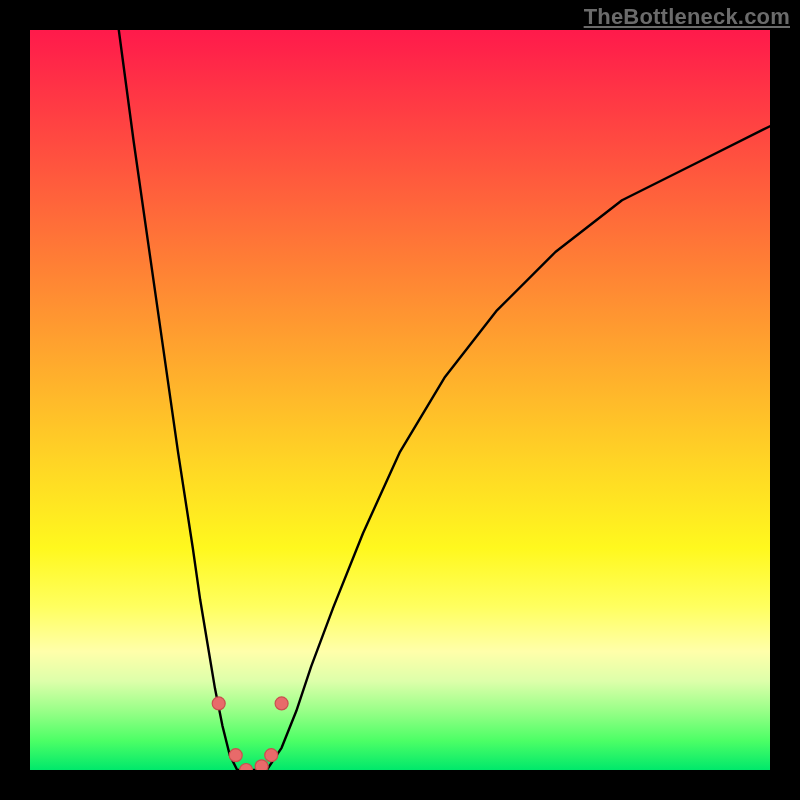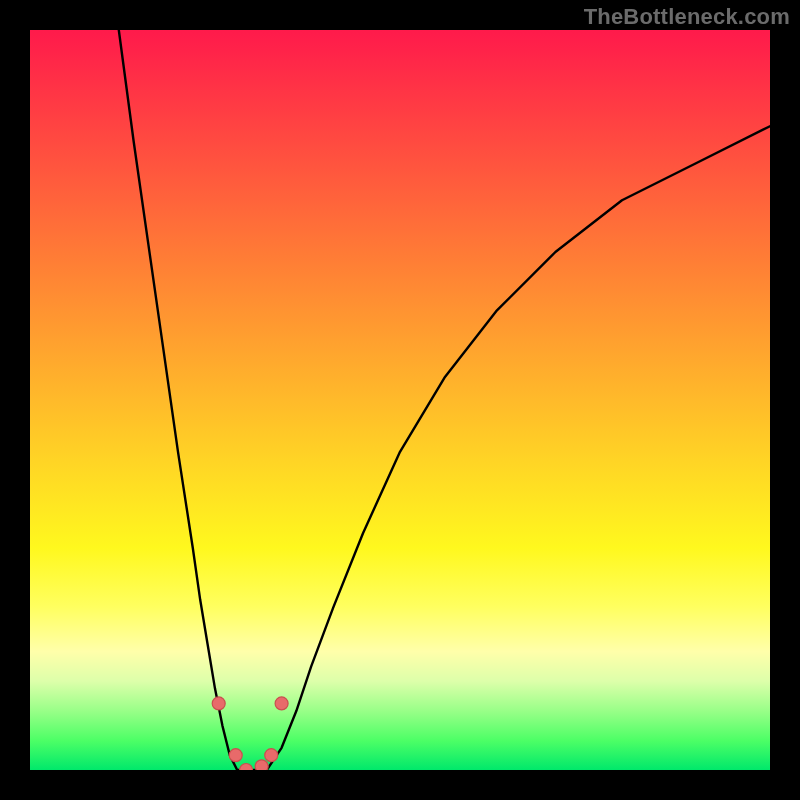--- a/index.html
+++ b/index.html
@@ -50,20 +50,21 @@
   .watermark {
     position: absolute;
     top: 4px;
     right: 10px;
     font-family: Arial, Helvetica, sans-serif;
     font-size: 22px;
     font-weight: 600;
     color: #6b6b6b;
     letter-spacing: 0.2px;
     user-select: none;
+    text-decoration: underline;
   }
 </style>
 </head>
 <body>
 
 <div class="viewport">
   <div class="watermark">TheBottleneck.com</div>
 
   <div class="plot-area">
     <svg viewBox="0 0 740 740" preserveAspectRatio="none">

